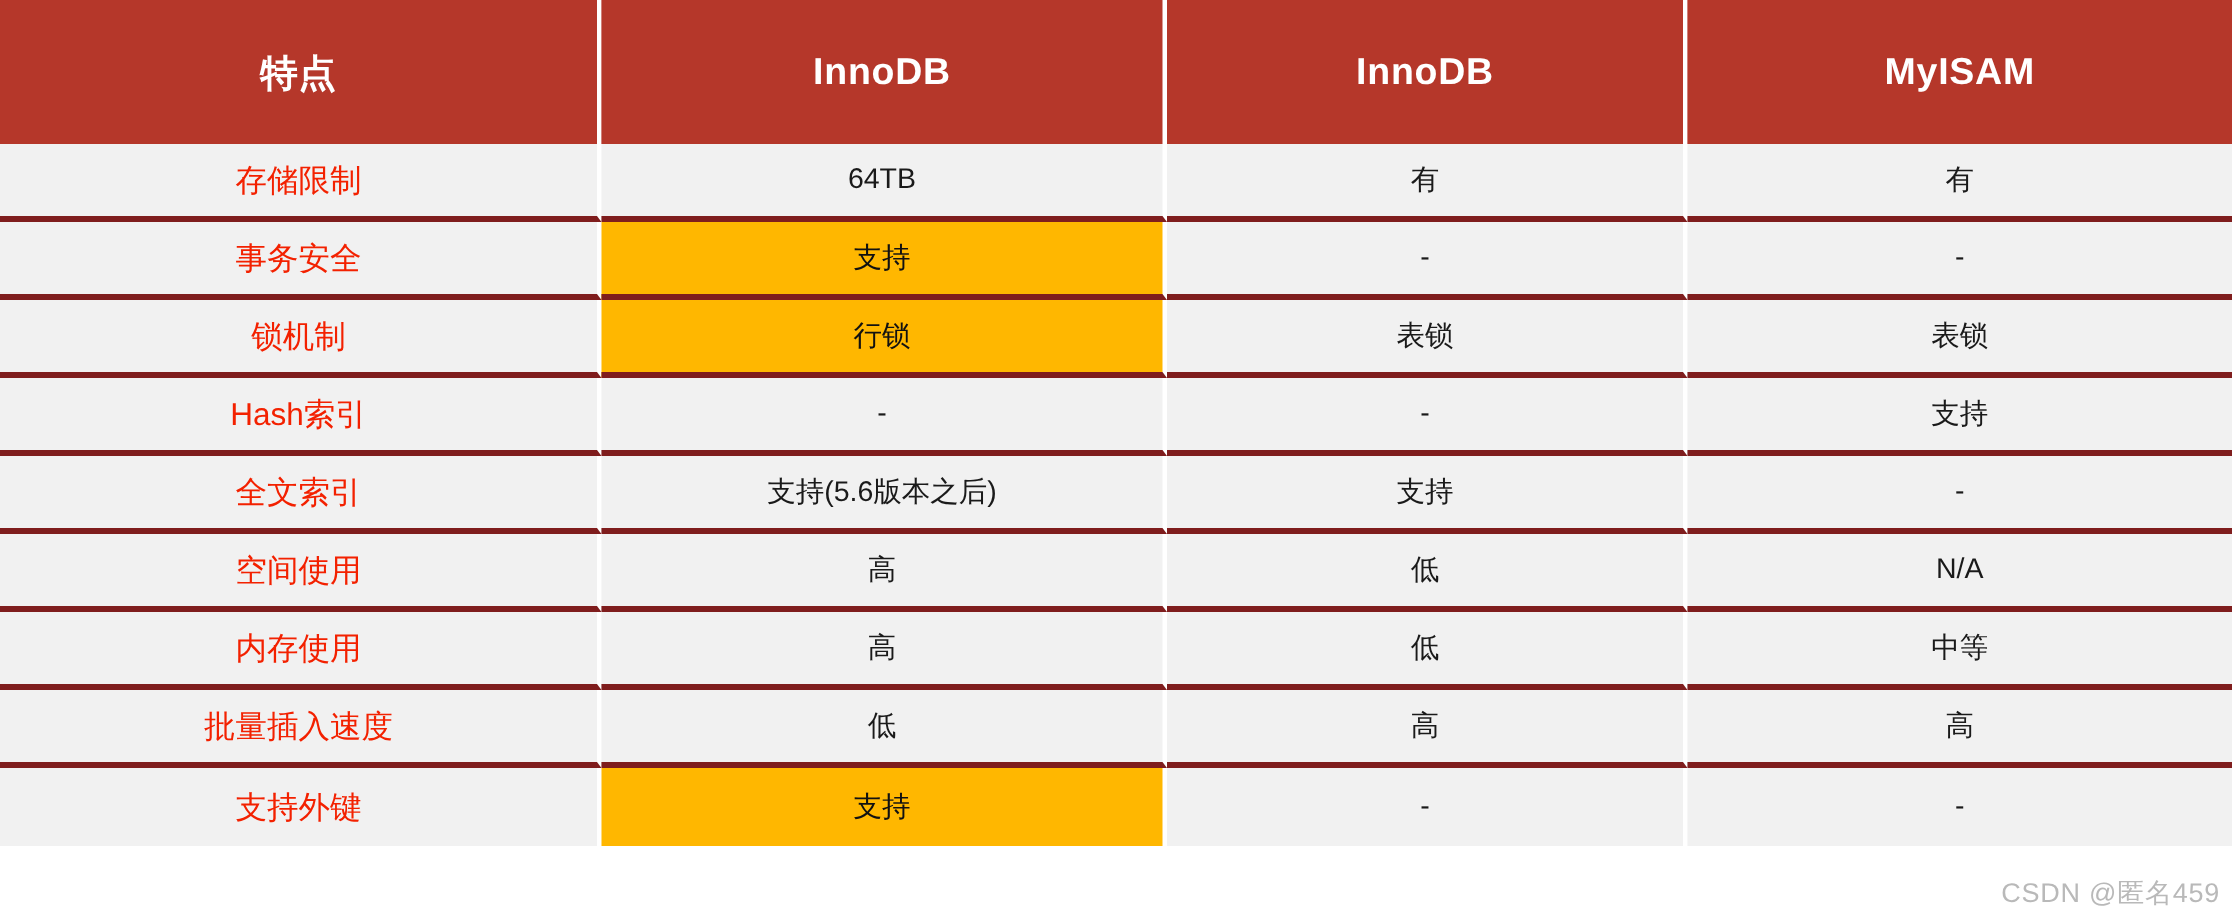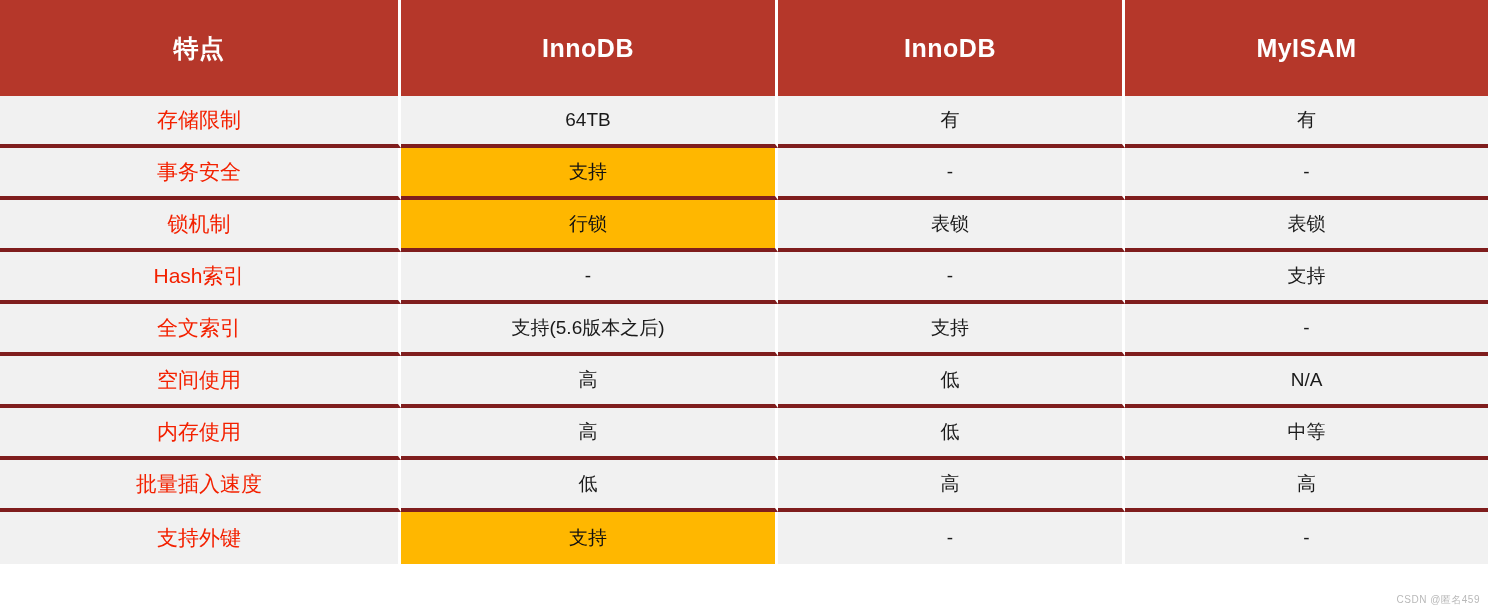--- a/index.html
+++ b/index.html
@@ -68,21 +68,21 @@
   }
   tbody td.hl {
     background: #ffb700;
     color: #111111;
   }
 
   .watermark {
     position: absolute;
     right: 8px;
     bottom: 4px;
-    font-size: 10px;
+    font-size: 18px;
     color: #b9b9b9;
     letter-spacing: 0.5px;
     font-family: "Liberation Sans", "DejaVu Sans", sans-serif;
     pointer-events: none;
   }
 </style>
 </head>
 <body>
 
 <div class="table-wrap">

